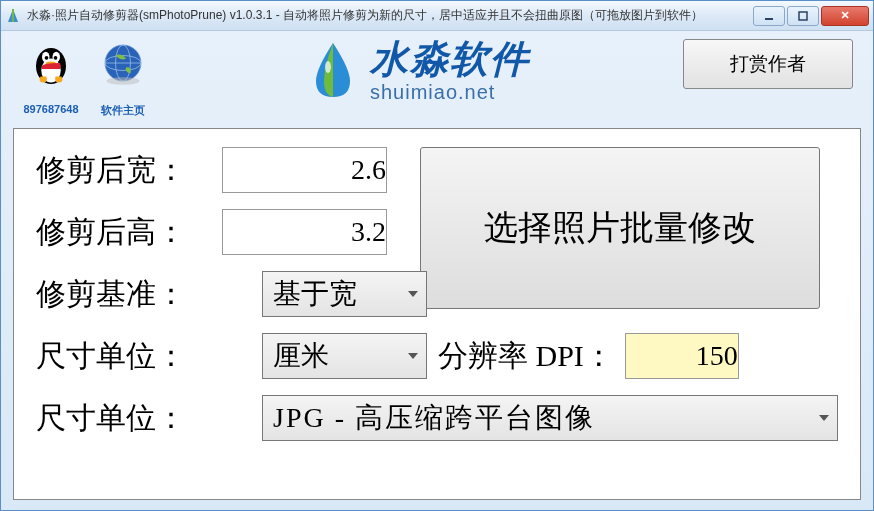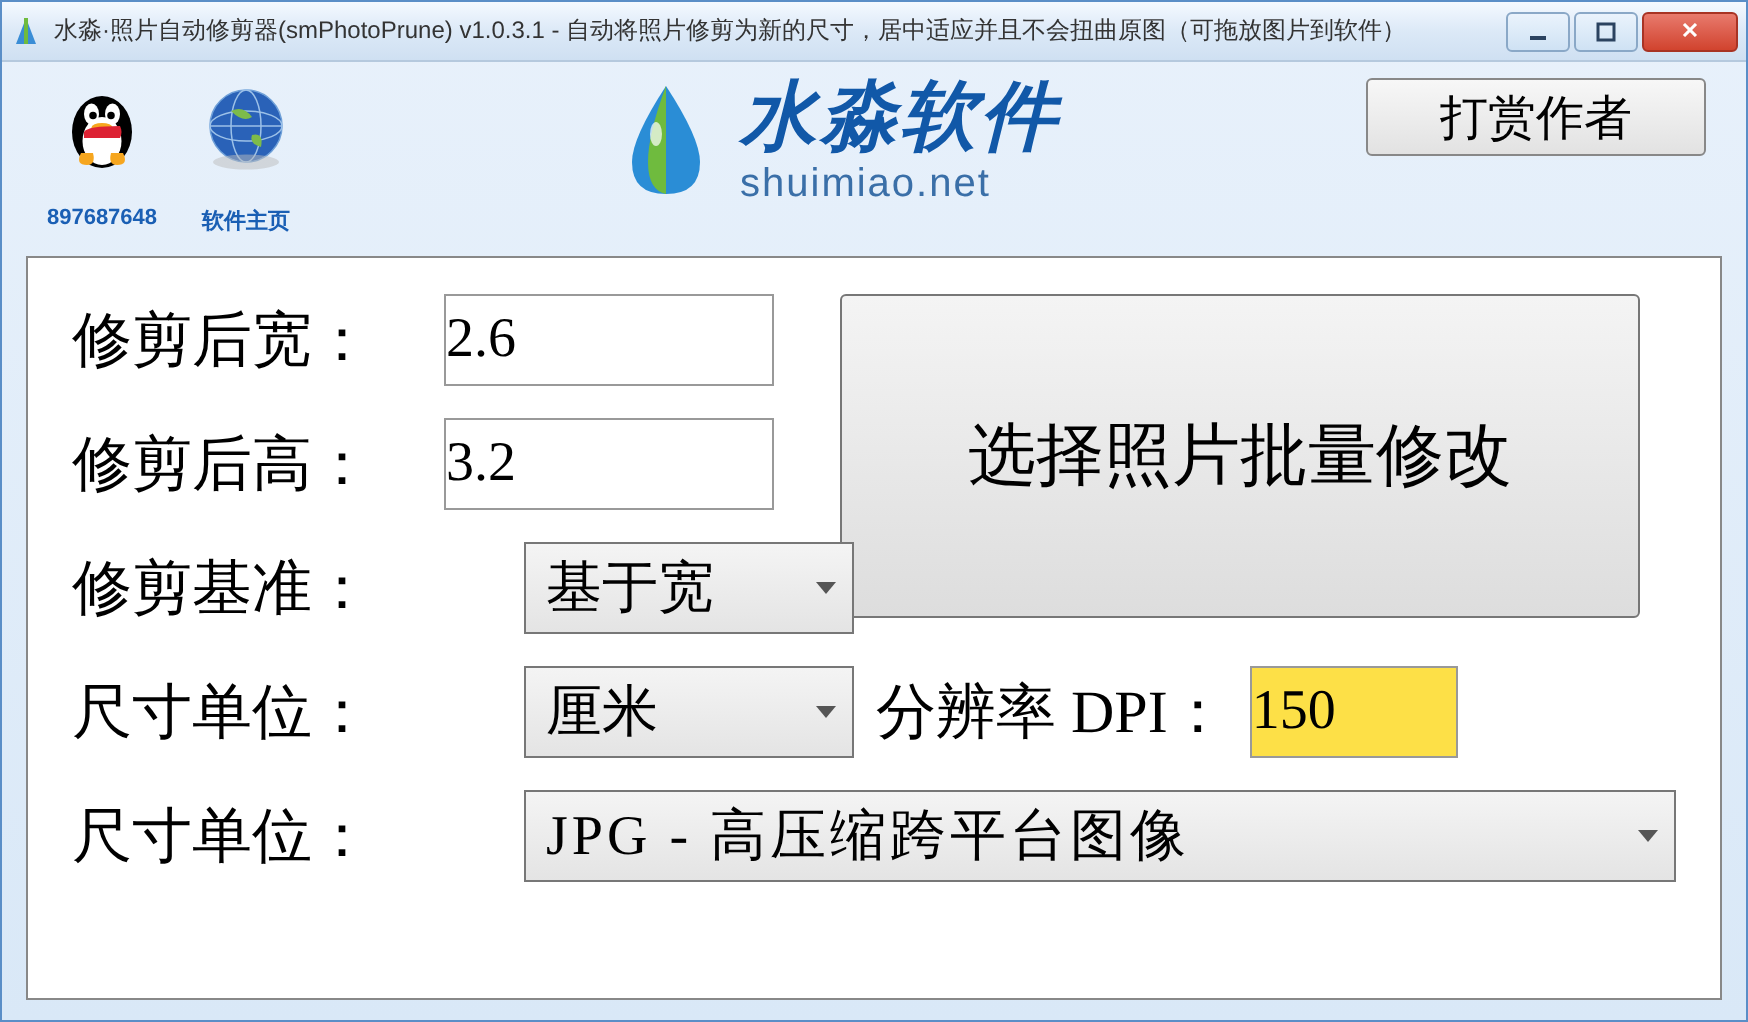--- a/index.html
+++ b/index.html
@@ -89,22 +89,22 @@
   font-style: italic;
   letter-spacing: 2px;
 }
 .brand-url {
   font-size: 20px;
   color: #3a6fa8;
   letter-spacing: 1px;
 }
 .donate-btn {
   width: 170px;
-  height: 39px;
-  font-size: 24px;
+  height: 50px;
+  font-size: 19px;
   font-family: Liberation Serif, serif;
   background: linear-gradient(to bottom,#f7f7f7,#e2e2e2);
   border: 1px solid #888;
   border-radius: 3px;
   cursor: pointer;
 }
 .content {
   margin: 10px 12px 10px 12px;
   border: 1px solid #888;
   background: #fff;
@@ -125,21 +125,21 @@
   font-family: "SimSun", serif;
   color: #000;
   white-space: nowrap;
   width: 175px;
 }
 .text-input {
   width: 165px;
   height: 46px;
   font-size: 28px;
   font-family: "SimSun", serif;
-  text-align: left;
+  text-align: right;
   border: 1px solid #999;
   background: #fff;
 }
 .big-btn {
   position: absolute;
   right: 40px;
   top: 18px;
   width: 400px;
   height: 162px;
   font-size: 34px;
@@ -173,26 +173,26 @@
   border-top: 6px solid #555;
 }
 .combo-basis { width: 165px; }
 .combo-unit { width: 165px; }
 .combo-format { flex: 1; letter-spacing: 2px; }
 .dpi-lbl {
   font-size: 30px;
   font-family: "SimSun", serif;
 }
 .dpi-input {
-  width: 104px;
+  width: 114px;
   height: 46px;
   font-size: 28px;
-  text-align: left;
+  text-align: right;
   border: 1px solid #999;
-  background: #fde047;
+  background: #fef9c3;
   font-family: "SimSun", serif;
 }
 </style>
 </head>
 <body>
 
 <div class="window">
 
   <div class="titlebar">
     <span class="titlebar-icon">

